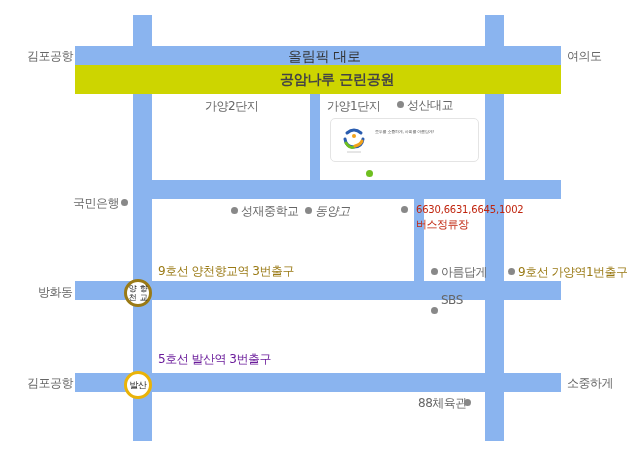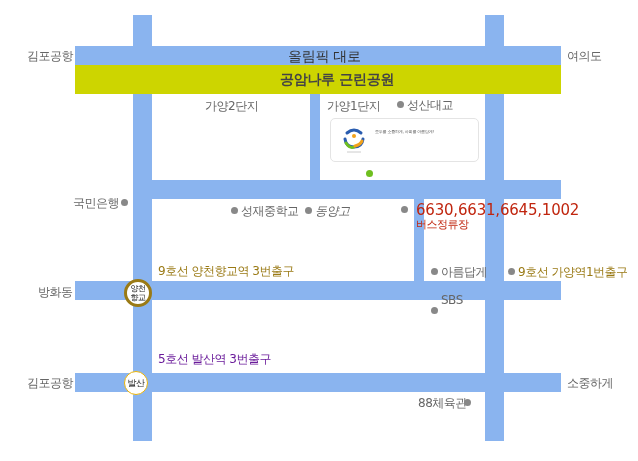--- a/index.html
+++ b/index.html
@@ -46,21 +46,21 @@
 
 <div class="lbl" style="left:73px;top:197px;">국민은행</div>
 <div class="dot" style="left:121px;top:199px;"></div>
 
 <div class="dot" style="left:231px;top:207px;"></div>
 <div class="lbl" style="left:241px;top:205px;">성재중학교</div>
 <div class="dot" style="left:305px;top:207px;"></div>
 <div class="lbl" style="left:315px;top:205px;font-style:italic;">동양고</div>
 
 <div class="dot" style="left:401px;top:206px;"></div>
-<div class="lbl" style="left:416px;top:204px;color:#c0250e;font-size:15px;letter-spacing:-0.2px;">6630,6631,6645,1002</div>
+<div class="lbl" style="left:416px;top:204px;color:#c0250e;font-size:10px;letter-spacing:-0.2px;">6630,6631,6645,1002</div>
 <div class="lbl" style="left:416px;top:219px;color:#c0250e;font-size:11px;">버스정류장</div>
 
 <div class="dot" style="left:431px;top:268px;"></div>
 <div class="lbl" style="left:441px;top:266px;">아름답게</div>
 <div class="dot" style="left:508px;top:268px;"></div>
 <div class="lbl" style="left:518px;top:266px;color:#9a7a15;">9호선 가양역1번출구</div>
 
 <div class="dot" style="left:431px;top:307px;"></div>
 <div class="lbl" style="left:441px;top:294px;">SBS</div>
 
@@ -73,22 +73,22 @@
     <path d="M4 14 Q5 22 13 22 Q21 22 22 14" stroke="#2a5db0" stroke-width="3" fill="none" stroke-linecap="round"></path>
     <path d="M5 18 Q9 24 13 22" stroke="#6fbf1f" stroke-width="3" fill="none" stroke-linecap="round"></path>
     <path d="M14 21 Q19 20 21 16" stroke="#f2a21b" stroke-width="3" fill="none" stroke-linecap="round"></path>
     <circle cx="13" cy="11" r="2" fill="#f2a21b"></circle>
     <line x1="6" y1="27" x2="20" y2="27" stroke="#ccc" stroke-width="1"></line>
   </svg>
   <div style="position:absolute;left:44px;top:10px;font-size:4px;color:#555;white-space:nowrap;letter-spacing:-0.2px;">모두를 소중하게, 사회를 아름답게!</div>
 </div>
 <div style="position:absolute;left:366px;top:170px;width:7px;height:7px;border-radius:50%;background:#6fbf1f;"></div>
 
-<div class="station" style="left:124px;top:279px;border:3px solid #9a7a15;flex-direction:column;">
+<div class="station" style="left:124px;top:279px;border:3px solid #9a7a15;flex-direction:row;">
   <span>양천</span>
   <span>향교</span>
 </div>
 <div class="lbl" style="left:158px;top:265px;color:#9a7a15;">9호선 양천향교역 3번출구</div>
 
-<div class="station" style="left:124px;top:371px;border:1px solid #eab308;font-size:9px;">
+<div class="station" style="left:124px;top:371px;border:3px solid #eab308;font-size:9px;">
   <span>발산</span>
 </div>
 <div class="lbl" style="left:158px;top:353px;color:#6a1b9a;">5호선 발산역 3번출구</div>
 
 </body></html>

